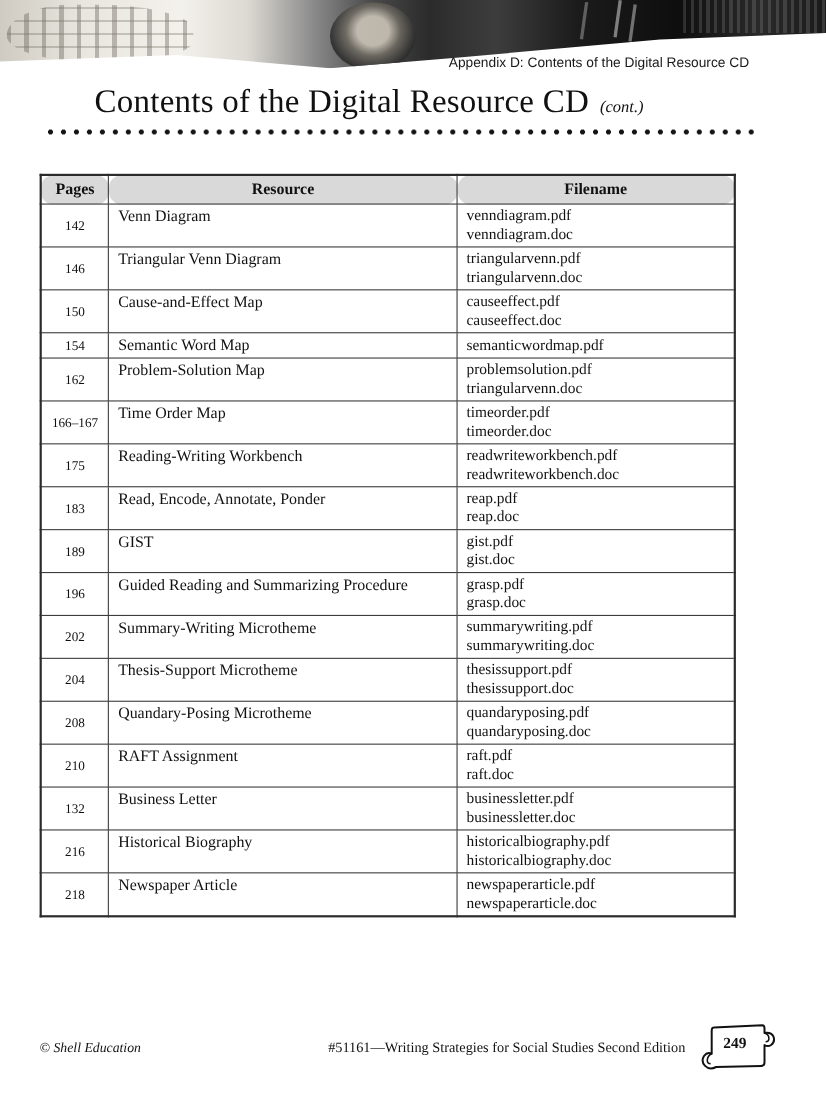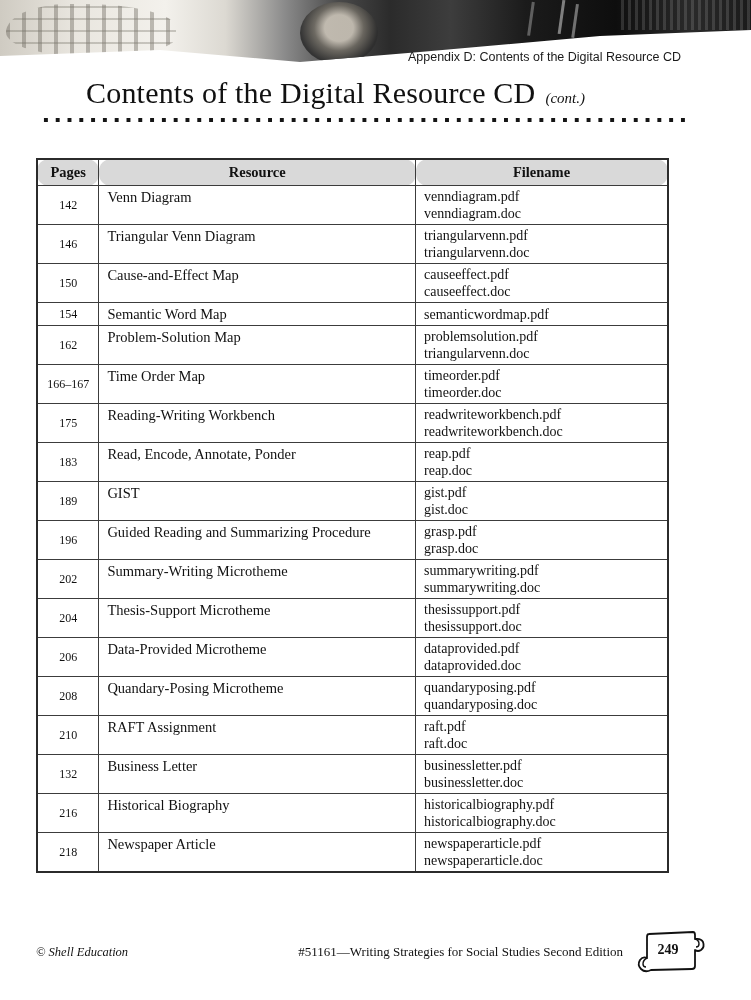--- a/index.html
+++ b/index.html
@@ -249,28 +249,20 @@
         </tr>
         <tr>
           <td class="pages-cell">204</td>
           <td class="resource-cell">Thesis-Support Microtheme</td>
           <td class="filename-cell">
             <div>thesissupport.pdf</div>
             <div>thesissupport.doc</div>
           </td>
         </tr>
         <tr>
-          <td class="pages-cell">206</td>
-          <td class="resource-cell">Data-Provided Microtheme</td>
-          <td class="filename-cell">
-            <div>dataprovided.pdf</div>
-            <div>dataprovided.doc</div>
-          </td>
-        </tr>
-        <tr>
           <td class="pages-cell">208</td>
           <td class="resource-cell">Quandary-Posing Microtheme</td>
           <td class="filename-cell">
             <div>quandaryposing.pdf</div>
             <div>quandaryposing.doc</div>
           </td>
         </tr>
         <tr>
           <td class="pages-cell">210</td>
           <td class="resource-cell">RAFT Assignment</td>

